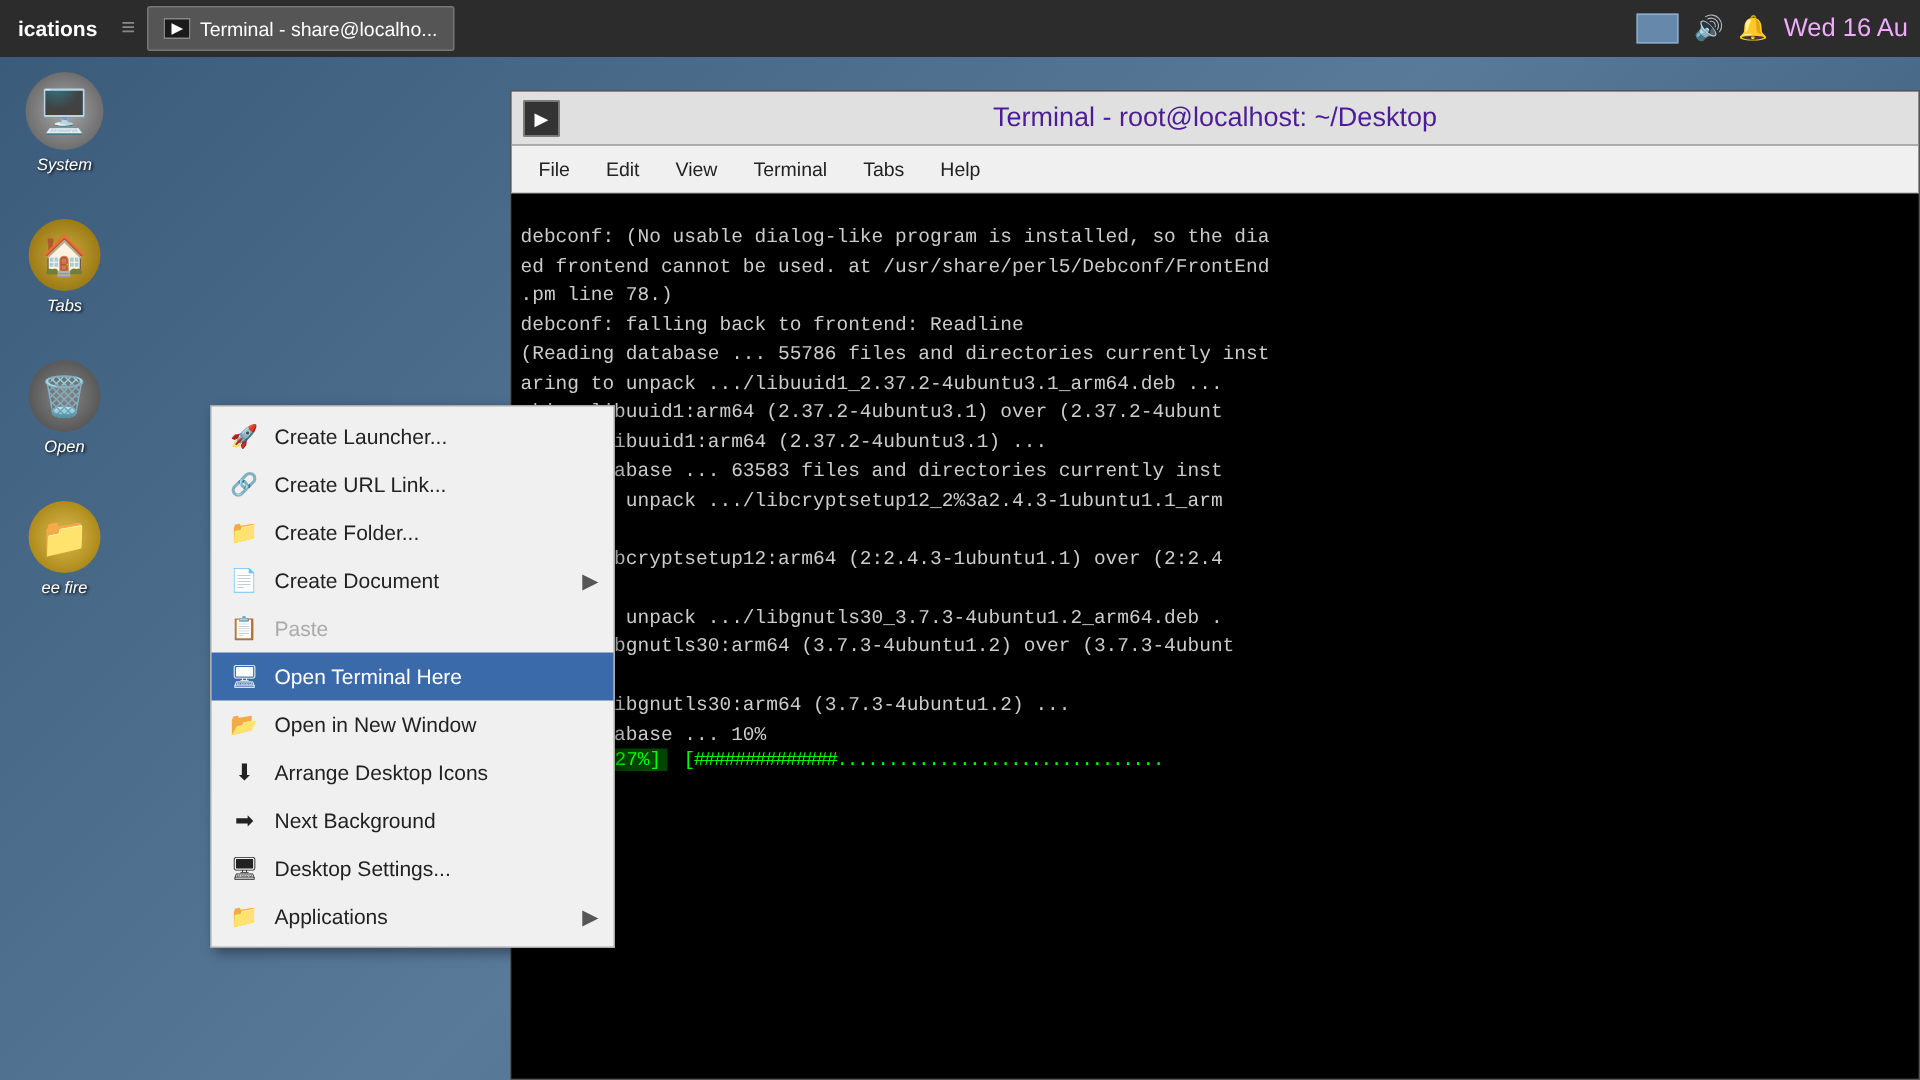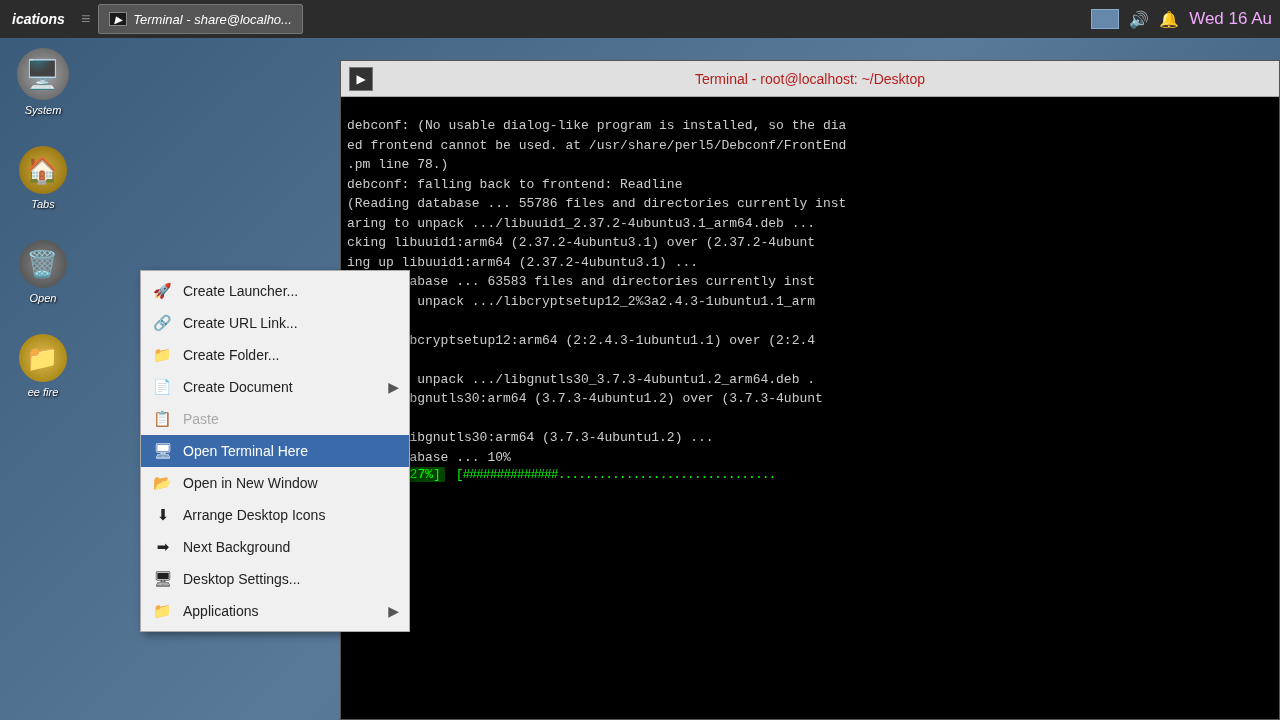--- a/index.html
+++ b/index.html
@@ -30,21 +30,20 @@
       background: #2c2c2c;
       display: flex;
       align-items: center;
       z-index: 100;
     }
 
     .taskbar-left {
       display: flex;
       align-items: center;
       flex: 1;
-      font-style: italic;
     }
 
     .taskbar-appname {
       color: #fff;
       font-size: 14px;
       padding: 0 12px;
       font-weight: bold;
     }
 
     .taskbar-separator {
@@ -168,22 +167,22 @@
       background: #e0e0e0;
       height: 36px;
       display: flex;
       align-items: center;
       justify-content: center;
       position: relative;
       border-bottom: 1px solid #aaa;
     }
 
     .terminal-title {
-      font-size: 14px;
-      color: #b91c1c;
+      font-size: 18px;
+      color: #4c1d95;
       font-weight: normal;
     }
 
     .terminal-icon {
       position: absolute;
       left: 8px;
       width: 24px;
       height: 24px;
       background: #333;
       border: 1px solid #777;
@@ -346,20 +345,28 @@
         <span style="font-size:26px;">📁</span>
       </div>
       <span class="desktop-icon-label">ee fire</span>
     </div>
   </div>
 
   <div class="terminal-window">
     <div class="terminal-titlebar">
       <div class="terminal-icon">▶</div>
       <span class="terminal-title">Terminal - root@localhost: ~/Desktop</span>
+    </div>
+    <div class="terminal-menubar">
+      <span class="terminal-menu-item">File</span>
+      <span class="terminal-menu-item">Edit</span>
+      <span class="terminal-menu-item">View</span>
+      <span class="terminal-menu-item">Terminal</span>
+      <span class="terminal-menu-item">Tabs</span>
+      <span class="terminal-menu-item">Help</span>
     </div>
     <div class="terminal-content">
 <span class="terminal-line">debconf: (No usable dialog-like program is installed, so the dia</span>
 <span class="terminal-line">ed frontend cannot be used. at /usr/share/perl5/Debconf/FrontEnd</span>
 <span class="terminal-line">.pm line 78.)</span>
 <span class="terminal-line">debconf: falling back to frontend: Readline</span>
 <span class="terminal-line">(Reading database ... 55786 files and directories currently inst</span>
 <span class="terminal-line">aring to unpack .../libuuid1_2.37.2-4ubuntu3.1_arm64.deb ...</span>
 <span class="terminal-line">cking libuuid1:arm64 (2.37.2-4ubuntu3.1) over (2.37.2-4ubunt</span>
 <span class="terminal-line">ing up libuuid1:arm64 (2.37.2-4ubuntu3.1) ...</span>

